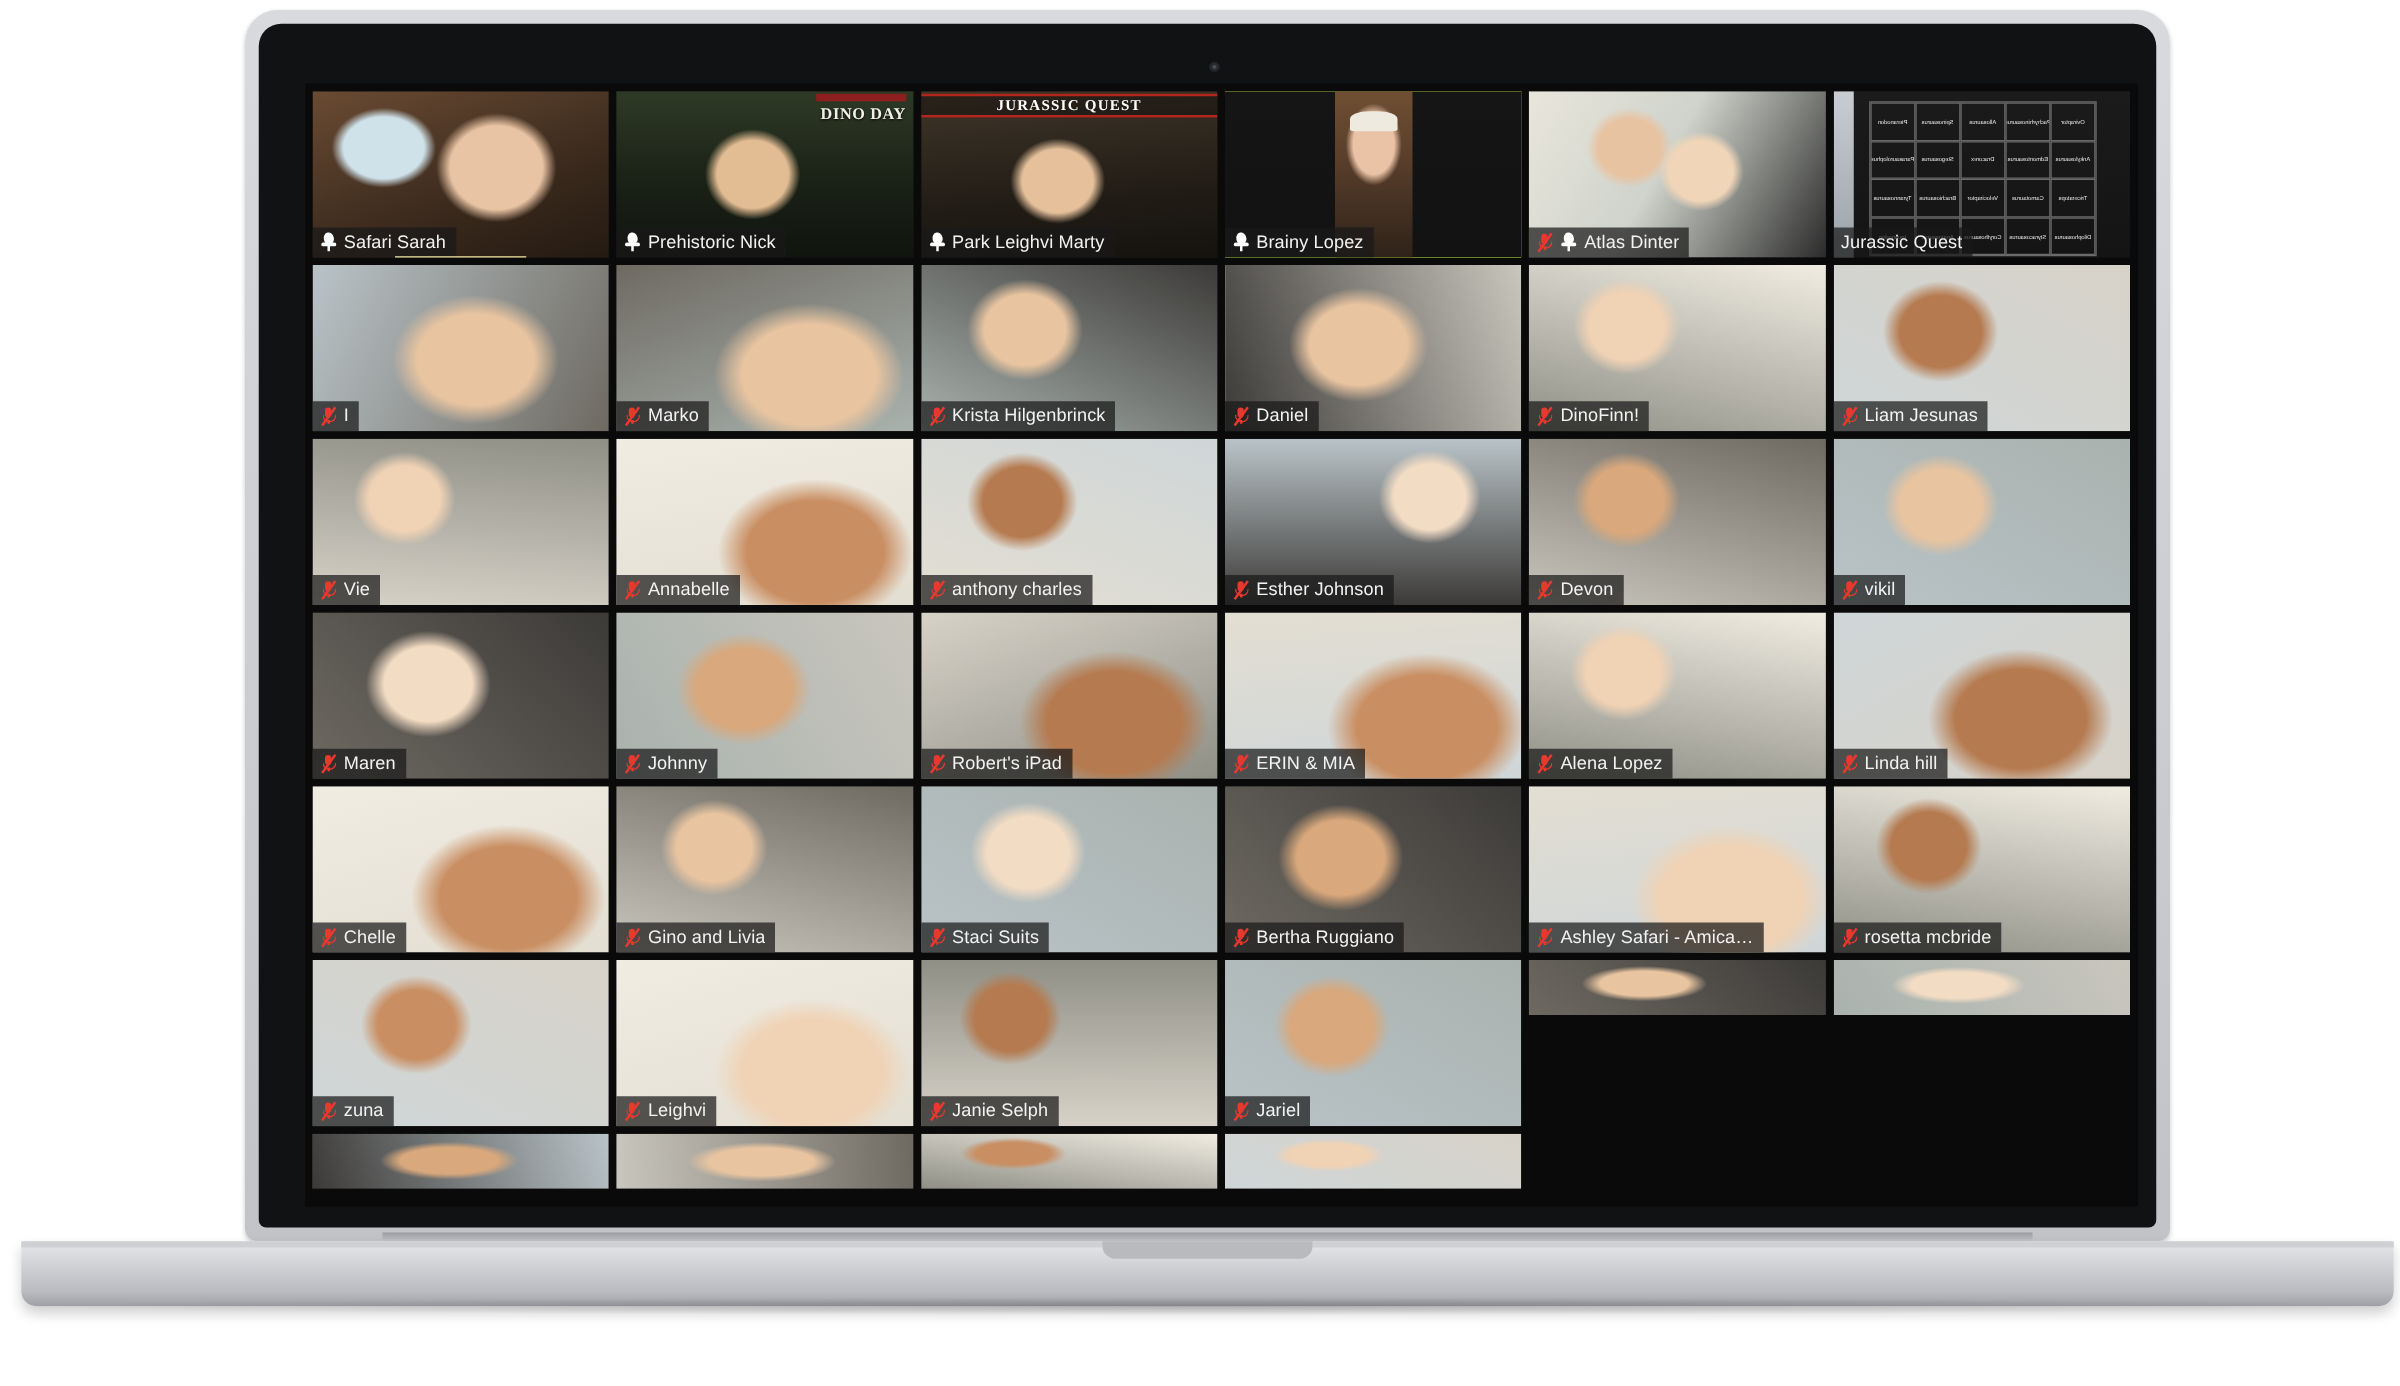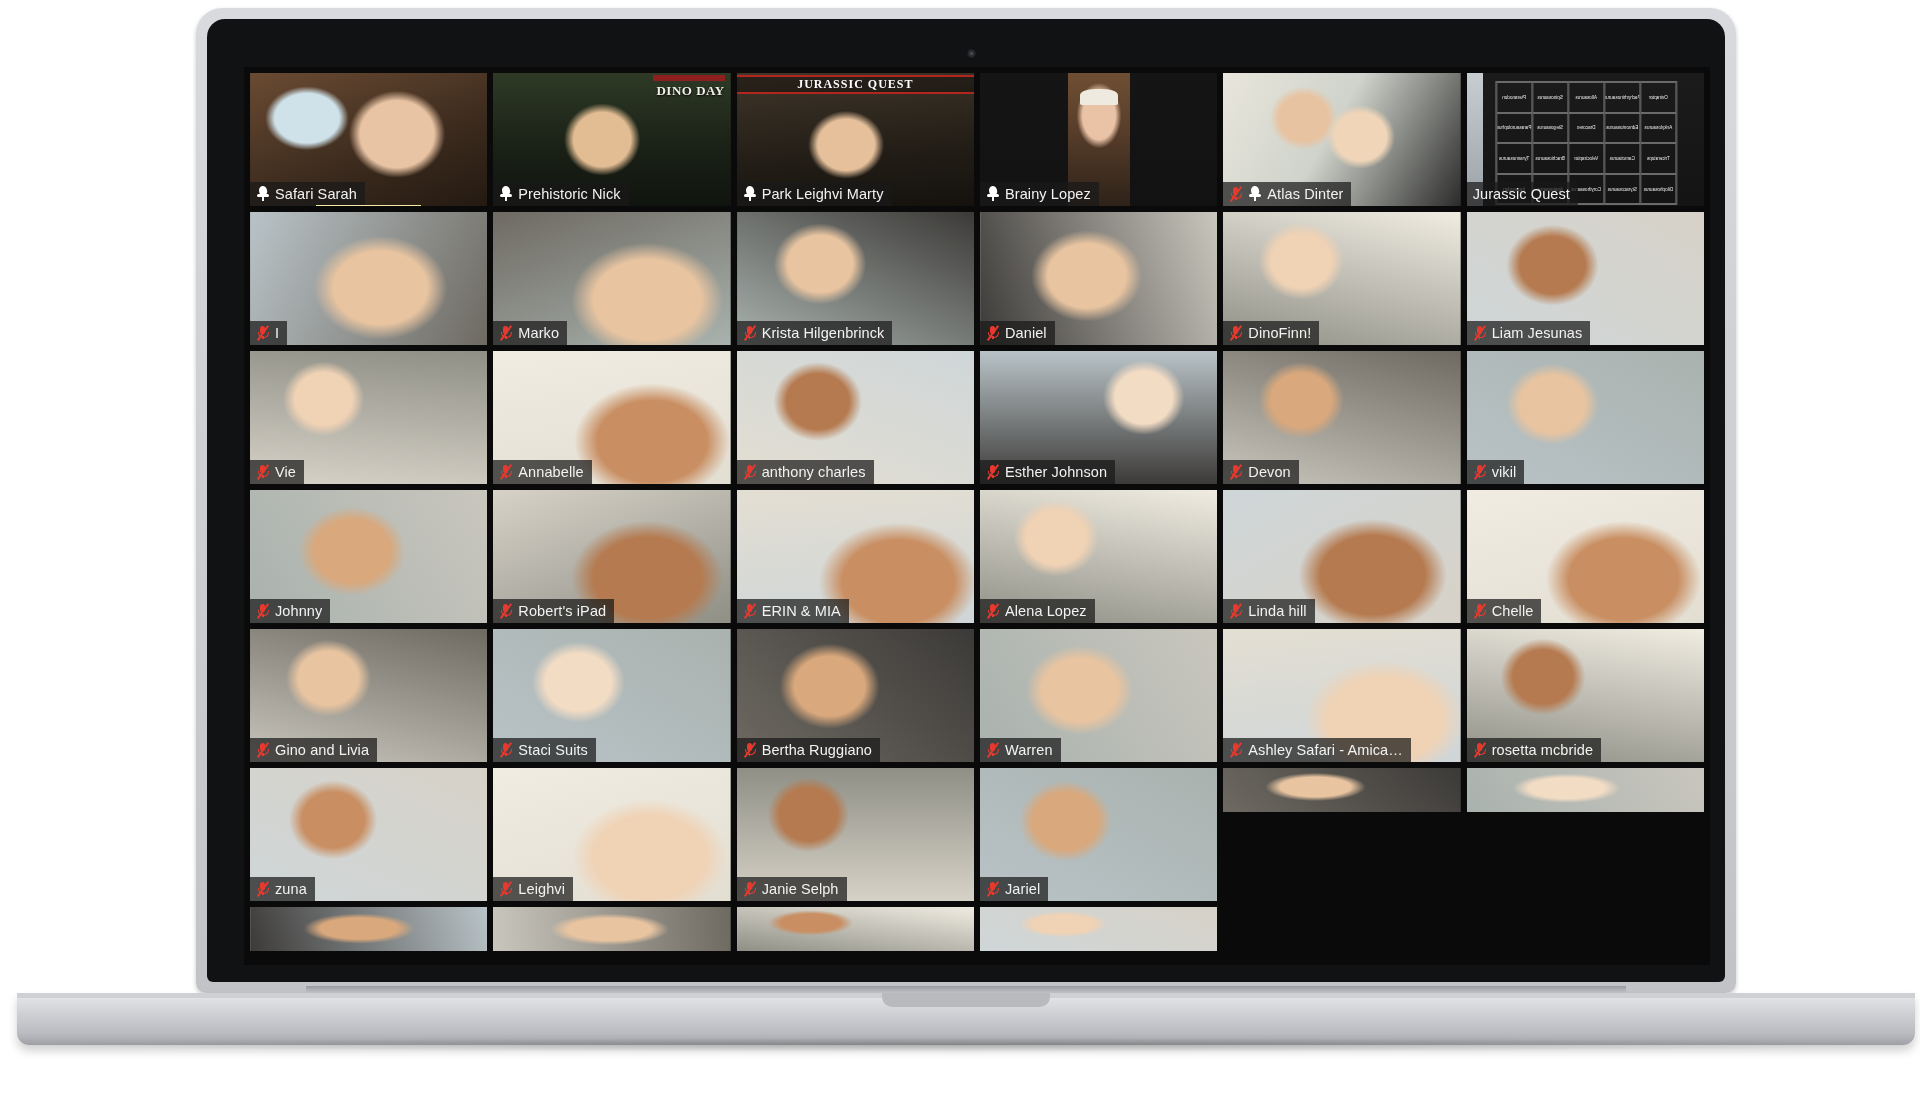--- a/index.html
+++ b/index.html
@@ -320,20 +320,32 @@
                     <span class="icon ic-mute">
                       <i class="body"></i>
                       <i class="arc"></i>
                       <i class="stem"></i>
                       <i class="slash"></i>
                     </span>
                     <span class="nm">vikil</span>
                   </div>
                 </div>
                 <div class="tile">
+                  <div class="vid" style="background-image: radial-gradient(27% 41% at 39% 43%, rgb(243, 220, 196) 0%, rgb(243, 220, 196) 55%, rgba(0, 0, 0, 0) 78%), linear-gradient(44deg, rgb(110, 106, 98) 0%, rgb(60, 58, 56) 100%);"></div>
+                  <div class="namebar">
+                    <span class="icon ic-mute">
+                      <i class="body"></i>
+                      <i class="arc"></i>
+                      <i class="stem"></i>
+                      <i class="slash"></i>
+                    </span>
+                    <span class="nm">Maren</span>
+                  </div>
+                </div>
+                <div class="tile">
                   <div class="vid" style="background-image: radial-gradient(29% 43% at 43% 46%, rgb(217, 168, 124) 0%, rgb(217, 168, 124) 55%, rgba(0, 0, 0, 0) 78%), linear-gradient(59deg, rgb(169, 178, 174) 0%, rgb(201, 198, 189) 100%);"></div>
                   <div class="namebar">
                     <span class="icon ic-mute">
                       <i class="body"></i>
                       <i class="arc"></i>
                       <i class="stem"></i>
                       <i class="slash"></i>
                     </span>
                     <span class="nm">Johnny</span>
                   </div>
@@ -425,32 +437,20 @@
                 <div class="tile">
                   <div class="vid" style="background-image: radial-gradient(27% 41% at 39% 43%, rgb(217, 168, 124) 0%, rgb(217, 168, 124) 55%, rgba(0, 0, 0, 0) 78%), linear-gradient(43deg, rgb(110, 106, 98) 0%, rgb(60, 58, 56) 100%);"></div>
                   <div class="namebar">
                     <span class="icon ic-mute">
                       <i class="body"></i>
                       <i class="arc"></i>
                       <i class="stem"></i>
                       <i class="slash"></i>
                     </span>
                     <span class="nm">Bertha Ruggiano</span>
-                  </div>
-                </div>
-                <div class="tile">
-                  <div class="vid" style="background-image: radial-gradient(29% 43% at 42% 46%, rgb(232, 196, 160) 0%, rgb(232, 196, 160) 55%, rgba(0, 0, 0, 0) 78%), linear-gradient(58deg, rgb(169, 178, 174) 0%, rgb(201, 198, 189) 100%);"></div>
-                  <div class="namebar">
-                    <span class="icon ic-mute">
-                      <i class="body"></i>
-                      <i class="arc"></i>
-                      <i class="stem"></i>
-                      <i class="slash"></i>
-                    </span>
-                    <span class="nm">Warren</span>
                   </div>
                 </div>
                 <div class="tile">
                   <div class="vid" style="background-image: radial-gradient(43% 57% at 68% 68%, rgb(240, 210, 180) 0%, rgb(240, 210, 180) 55%, rgba(0, 0, 0, 0) 78%), linear-gradient(174deg, rgb(227, 222, 210) 0%, rgb(207, 214, 216) 100%);"></div>
                   <div class="namebar">
                     <span class="icon ic-mute">
                       <i class="body"></i>
                       <i class="arc"></i>
                       <i class="stem"></i>
                       <i class="slash"></i>

